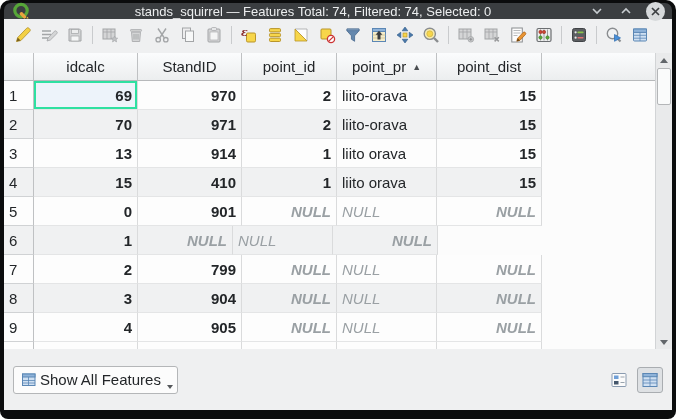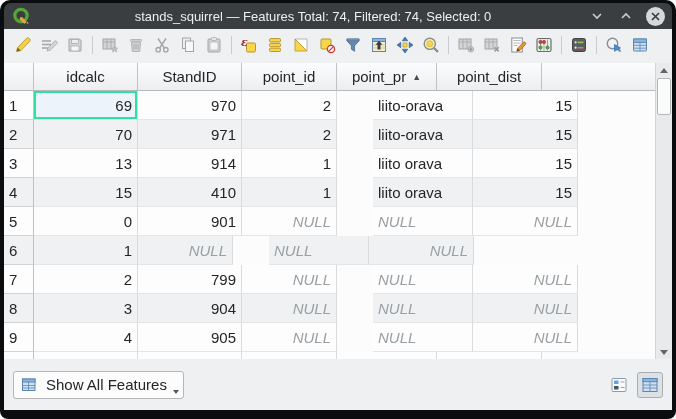--- a/index.html
+++ b/index.html
@@ -1,20 +1,20 @@
 <!DOCTYPE html>
 <html><head>
 <meta charset="utf-8">
 <style>
   html,body{margin:0;padding:0;background:#ffffff;}
   *{box-sizing:border-box;}
   .window{width:676px;height:419px;background:#0b0c0d;border-radius:10px 10px 8px 8px;
     padding:3px 4px 9px 4px;display:flex;flex-direction:column;
     font-family:"Liberation Sans",sans-serif;}
-  .titlebar{height:26px;background:#3b3e41;border-radius:7px 7px 0 0;display:flex;
+  .titlebar{height:16px;background:#3b3e41;border-radius:7px 7px 0 0;display:flex;
     align-items:center;padding:0 7px;position:relative;flex:0 0 auto;}
   .title{position:absolute;left:40px;right:90px;text-align:center;color:#eceeef;
     font-size:13px;white-space:nowrap;overflow:hidden;}
   .win-controls{margin-left:auto;display:flex;align-items:center;gap:9px;z-index:2;}
   .win-btn{width:20px;height:20px;display:flex;align-items:center;justify-content:center;
     background:transparent;border:none;padding:0;cursor:default;}
   .close-circle{width:19px;height:19px;border-radius:50%;background:#d6d9db;display:flex;
     align-items:center;justify-content:center;}
   .content{flex:1;background:#eff0f1;display:flex;flex-direction:column;min-height:0;}
   
@@ -22,22 +22,22 @@
   .tbtn{width:24px;height:24px;display:flex;align-items:center;justify-content:center;
     background:transparent;border:none;padding:0;margin:0 1px;}
   .tsep{width:1px;height:18px;background:#c9cbcd;margin:0 4px;}
   
   .table-area{position:relative;height:296px;margin-top:4px;flex:0 0 auto;background:#fcfcfc;}
   .grid{position:absolute;left:0;top:0;right:17px;bottom:0;overflow:hidden;background:#fcfcfc;}
   .hrow{display:flex;height:28px;text-align:right;}
   .row{display:flex;height:29px;}
   .cell{border-right:1px solid #dadbdc;border-bottom:1px solid #e4e5e6;font-size:15px;
     color:#232629;padding:0 5px;display:flex;align-items:center;overflow:hidden;white-space:nowrap;}
-  .r-align{justify-content:flex-end;}
-  .l-align{justify-content:flex-start;margin-left:36px;}
+  .r-align{justify-content:flex-end;font-weight:bold;}
+  .l-align{justify-content:flex-start;}
   .hcell{background:linear-gradient(#fbfcfd,#eceeef);border-right:1px solid #bfc1c3;
     border-bottom:1px solid #b7b9bb;justify-content:center;color:#232629;}
   .hfiller{flex:1;background:linear-gradient(#fbfcfd,#eceeef);border-bottom:1px solid #b7b9bb;border-right:none;}
   .rowhead{background:linear-gradient(#f9fafb,#eef0f1);border-right:1px solid #bfc1c3;
     border-bottom:1px solid #d0d2d4;padding-left:5px;justify-content:flex-start;}
   .filler{flex:1;border-right:none;border-bottom:1px solid #fcfcfc;background:#fcfcfc;}
   .c0{width:30px;flex:0 0 30px;}
   .c1{width:104px;flex:0 0 104px;}
   .c2{width:104px;flex:0 0 104px;}
   .c3{width:95px;flex:0 0 95px;}
@@ -56,21 +56,21 @@
     align-items:center;justify-content:center;}
   .sb-up{top:0;} .sb-down{bottom:0;}
   .tri-up{width:0;height:0;border-left:4px solid transparent;border-right:4px solid transparent;
     border-bottom:5px solid #62666a;}
   .tri-down{width:0;height:0;border-left:4px solid transparent;border-right:4px solid transparent;
     border-top:5px solid #62666a;}
   .sb-thumb{position:absolute;left:1px;top:15px;width:14px;height:37px;background:#fafbfb;
     border:1px solid #b4b6b8;border-radius:2px;}
   
   .bottombar{flex:1;display:flex;align-items:center;padding:0 9px;}
-  .show-features{position:relative;height:28px;display:flex;align-items:center;gap:9px;
+  .show-features{position:relative;height:28px;display:flex;align-items:center;gap:3px;
     background:#fcfcfc;border:1px solid #b4b6b8;border-radius:3px;padding:0 16px 0 7px;
     font-family:"Liberation Sans",sans-serif;font-size:15px;color:#232629;}
   .sf-caret{position:absolute;right:4px;bottom:4px;width:0;height:0;
     border-left:3.5px solid transparent;border-right:3.5px solid transparent;
     border-top:4px solid #55585b;}
   .view-toggles{margin-left:auto;display:flex;align-items:center;gap:5px;}
   .vbtn{width:26px;height:26px;display:flex;align-items:center;justify-content:center;
     background:transparent;border:1px solid transparent;border-radius:3px;padding:0;}
   .vbtn.active{background:#dee1e4;border:1px solid #a9adb1;}
 </style>

